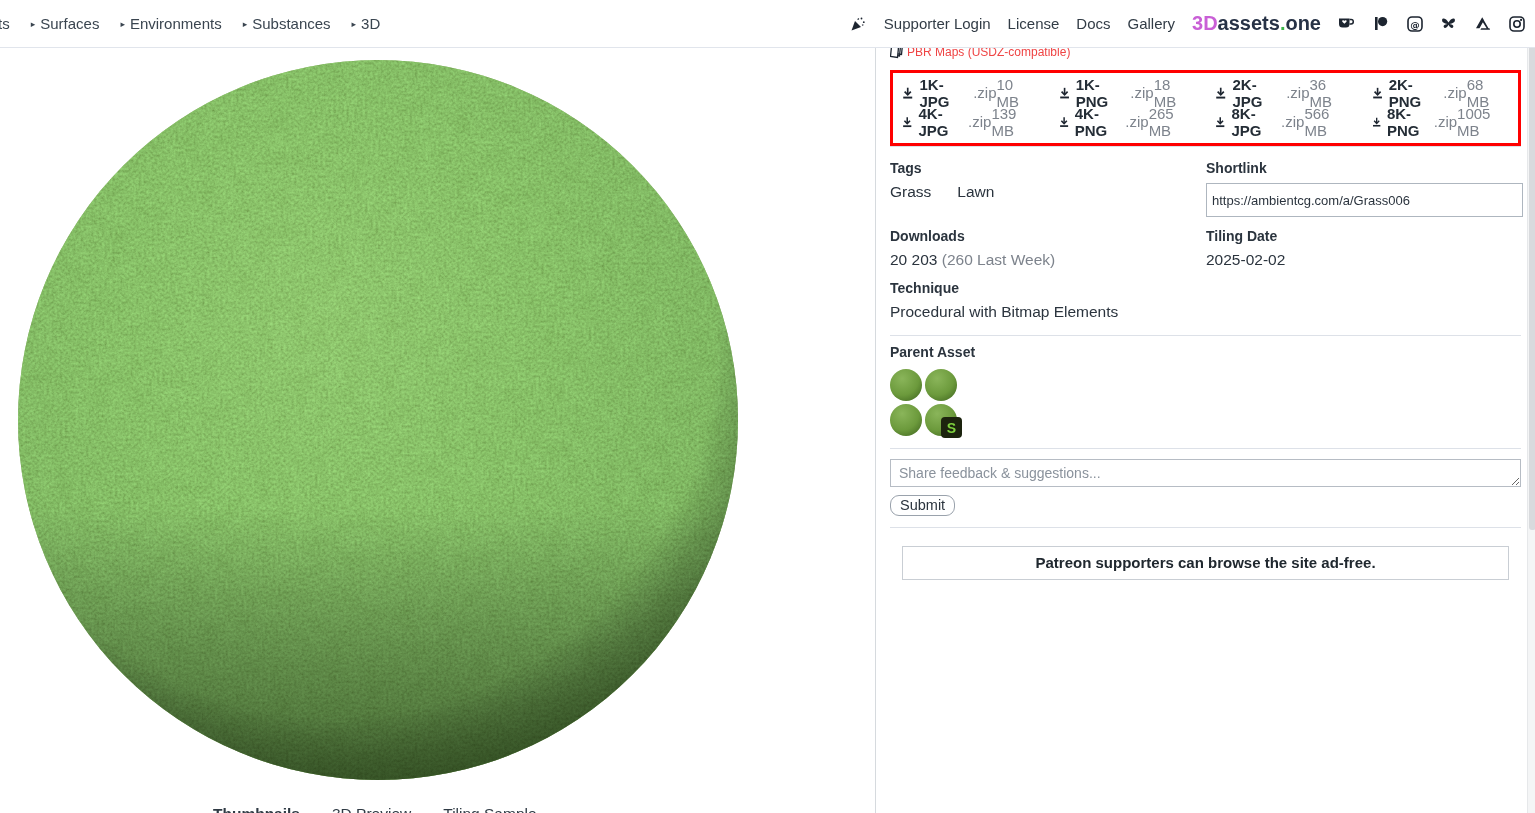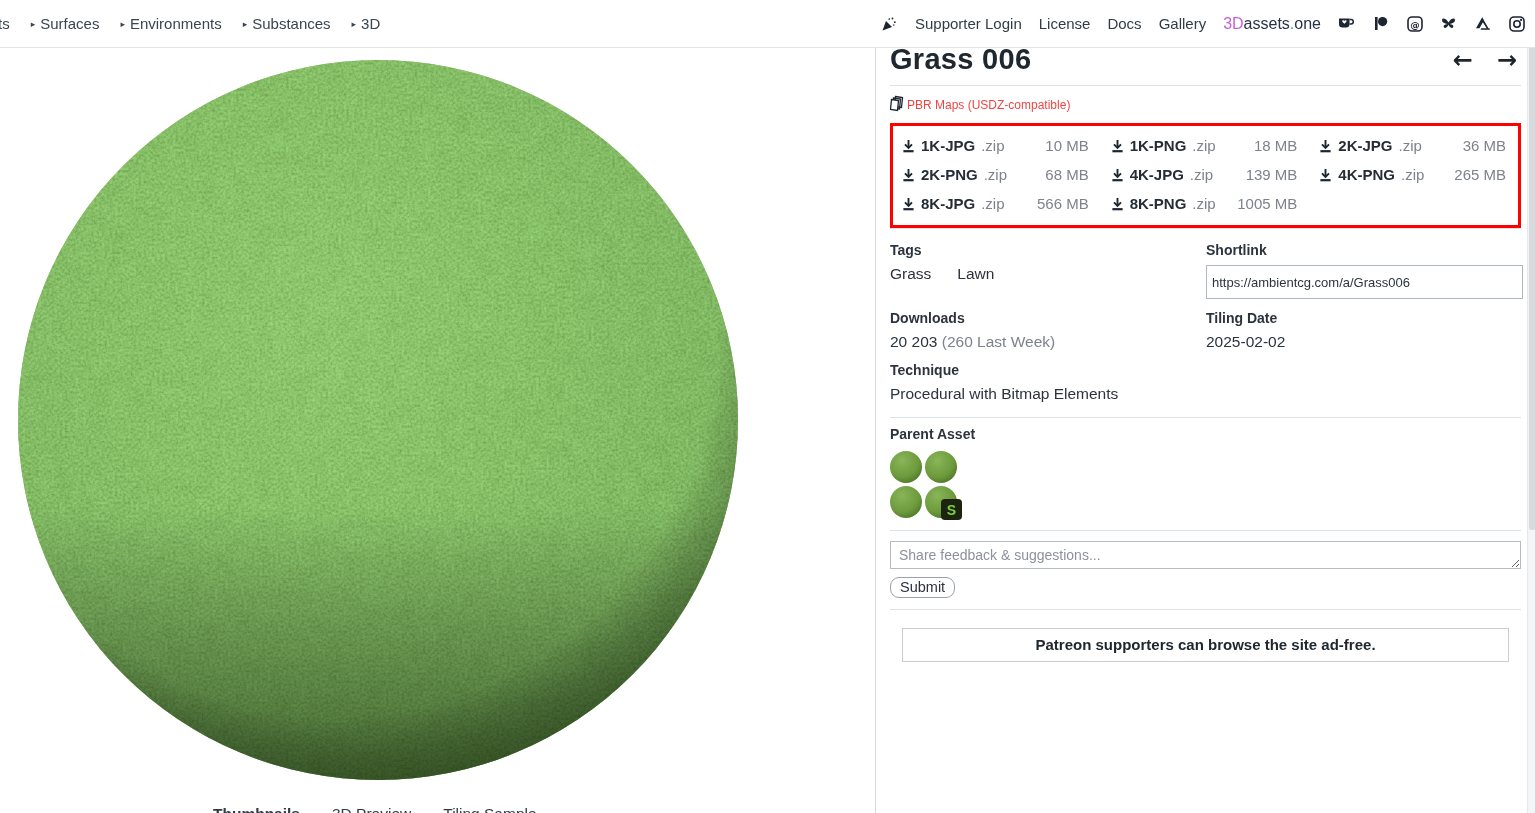--- a/index.html
+++ b/index.html
@@ -9,21 +9,21 @@
   
   #topnav { position:absolute; top:0; left:0; right:0; height:48px;
     border-bottom:1px solid #e1e5ec; display:flex; align-items:center;
     justify-content:space-between; padding:0 10px 0 2px; background:#fff; z-index:5; }
   .nav-left { display:flex; align-items:center; gap:21px; margin-left:-4px; }
   .nav-item { display:inline-flex; align-items:center; gap:5px; font-size:15px;
     color:#3a4550; cursor:pointer; white-space:nowrap; }
   .nav-caret { font-family:"DejaVu Sans",sans-serif; font-size:9px; color:#3a4550; }
   .nav-right { display:flex; align-items:center; gap:17px; }
   .nav-link { font-size:15px; color:#323c46; cursor:pointer; white-space:nowrap; }
-  .brand { font-size:16px; font-weight:normal; cursor:pointer; white-space:nowrap; }
+  .brand { font-size:20px; font-weight:bold; cursor:pointer; white-space:nowrap; }
   .brand .p1 { color:#c95fd6; } .brand .p2 { color:#273246; }
   .brand .p3 { color:#3cb54a; } .brand .p4 { color:#273246; }
   .soc { display:inline-flex; width:17px; height:17px; align-items:center;
     justify-content:center; cursor:pointer; }
   .soc svg { display:block; }
 
   
   #sphere-wrap { position:absolute; left:18px; top:60px; width:720px; height:720px; }
   #preview-tabs { position:absolute; left:213px; top:805px; display:flex; gap:32px;
     font-size:15.5px; color:#2f3a44; white-space:nowrap; }
@@ -37,21 +37,21 @@
     padding:11px 4px 9px 0; }
   .title-row h1 { font-size:29px; font-weight:800; color:#20282f; letter-spacing:.3px; }
   .nav-arrows { display:flex; gap:24px; font-family:"DejaVu Sans",sans-serif;
     font-size:24px; font-weight:bold; color:#1c242c; }
   .nav-arrows span { cursor:pointer; line-height:1; }
 
   .pbr-row { display:flex; align-items:center; gap:0; padding:9px 0 8px 0;
     font-size:12px; color:#ef4444; }
 
   .dlbox { border:3px solid #f00; padding:5px 12px 7px 9px; display:grid;
-    grid-template-columns:1fr 1fr 1fr; column-gap:22px; }
+    grid-template-columns:1fr 1fr 1fr 1fr; column-gap:22px; }
   .dl-cell { display:flex; align-items:center; height:29px; font-size:15px; }
   .dl-link { display:inline-flex; align-items:center; gap:6px; cursor:pointer; }
   .dl-link b { color:#242d36; }
   .muted { color:#7d838c; }
   .dl-size { margin-left:auto; color:#7d838c; }
 
   .infogrid { display:grid; grid-template-columns:316px 1fr; padding:13px 0 14px 0; }
   .field { margin-bottom:11px; }
   .field-label { font-weight:bold; font-size:14px; color:#2b343e; margin-bottom:7px; }
   .field-value { font-size:15.5px; color:#2b343e; }
@@ -226,27 +226,20 @@
 </div>
 
 <div id="preview-tabs">
   <span class="tab active">Thumbnails</span>
   <span class="tab">3D Preview</span>
   <span class="tab">Tiling Sample</span>
 </div>
 
 <div id="panel">
 
-  <div class="title-row">
-    <h1>Grass 006</h1>
-    <div class="nav-arrows">
-      <span>←</span>
-      <span>→</span>
-    </div>
-  </div>
   <hr class="hr">
 
   <div class="pbr-row">
     <span>
       <svg width="17" height="17" viewBox="0 0 17 17" fill="none" stroke="#1d2530" stroke-width="1.3">
         <path d="M5.5 1.5l7 1-1 10-7-1z"></path>
         <path d="M3.5 3l7 1-1 10-7-1z"></path>
         <path d="M1.5 4.5l7 1-1 10-7-1z" fill="#fff"></path>
       </svg>
     </span>

